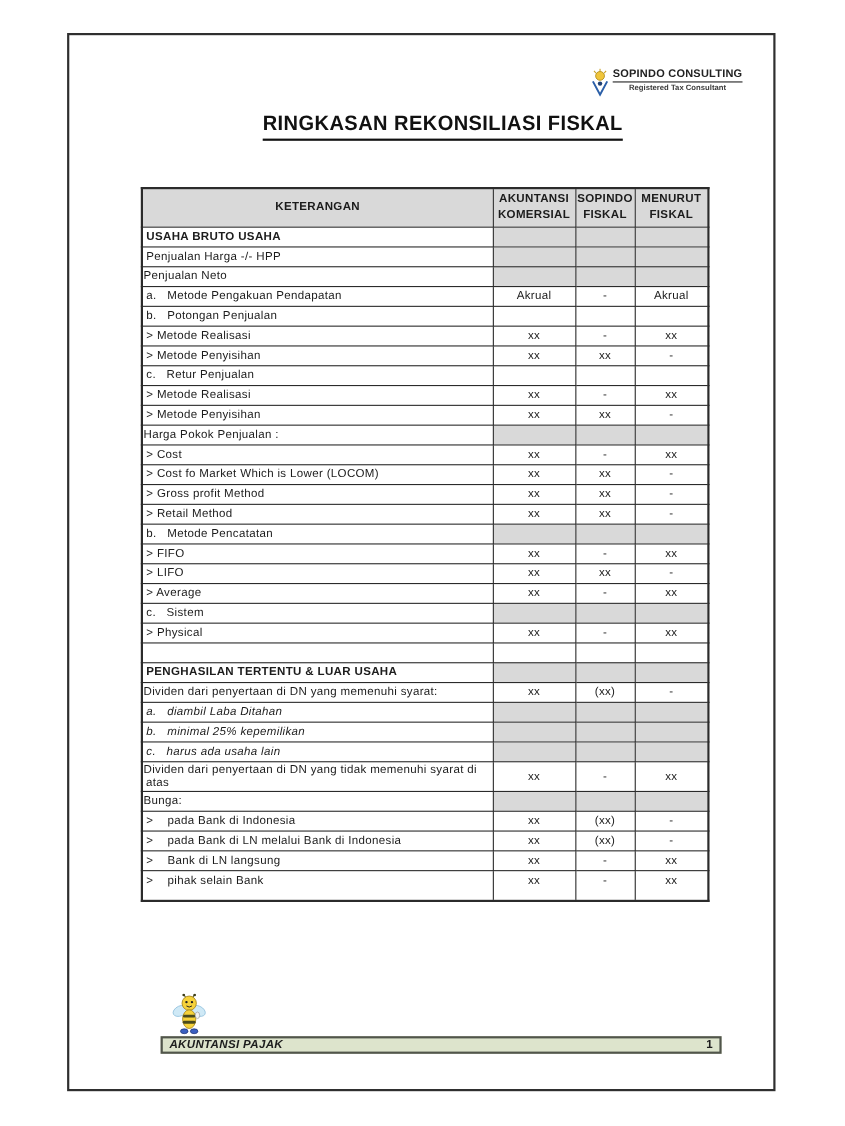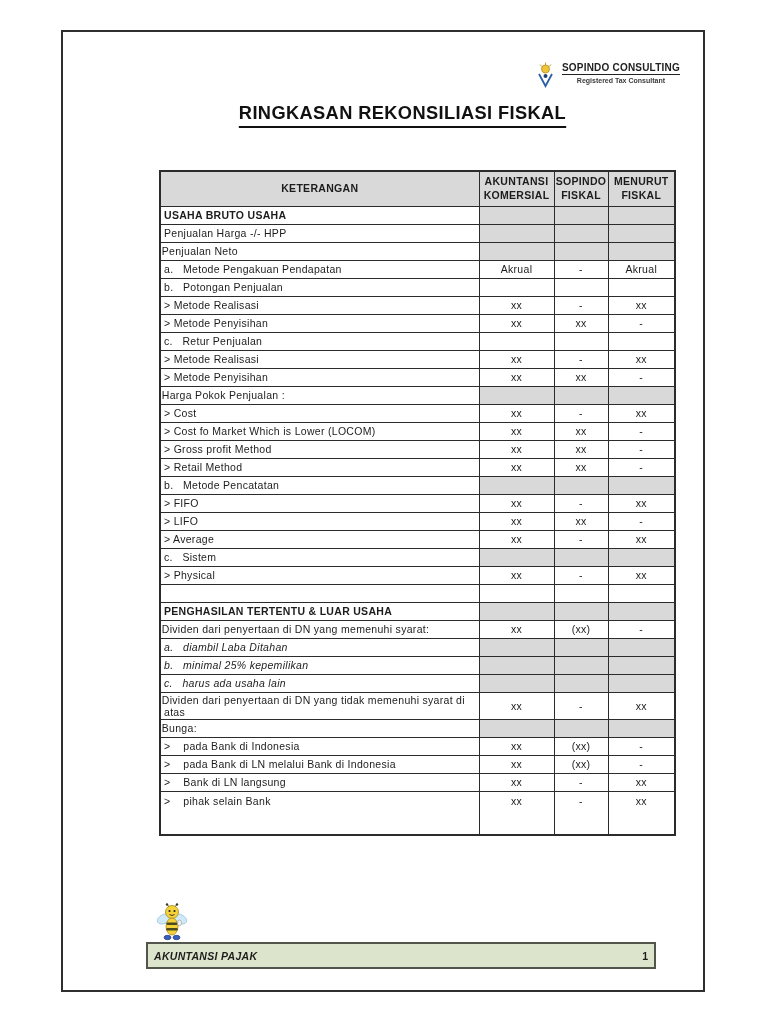--- a/index.html
+++ b/index.html
@@ -7,64 +7,64 @@
   body {
     width:768px; height:1024px; position:relative; overflow:hidden;
     font-family:"Liberation Sans", sans-serif; color:#1c1c1c;
   }
   .frame {
     position:absolute; left:61px; top:30px; width:644px; height:962px;
     border:2px solid #2f2f2f; background:#ffffff;
   }
   
   .logo {
-    position:absolute; left:537px; top:62px; display:flex; align-items:flex-start; gap:8px;
+    position:absolute; left:537px; top:62px; display:flex; align-items:flex-start; gap:3px;
   }
   .logo-text { display:flex; flex-direction:column; align-items:center; }
   .logo-name {
     font-size:10px; font-weight:bold; letter-spacing:0.2px; color:#222;
     border-bottom:1.5px solid #222; padding-bottom:1px; white-space:nowrap;
   }
   .logo-tagline { font-size:7px; font-weight:bold; color:#3a3a3a; margin-top:2px; white-space:nowrap; }
   
   .title-wrap { position:absolute; left:145px; top:102px; width:515px; text-align:center; }
   .title {
     display:inline-block; font-size:19px; font-weight:bold; letter-spacing:0.4px;
     color:#111; border-bottom:2px solid #111; padding-bottom:2px;
     transform:scaleX(0.96); transform-origin:center; white-space:nowrap;
   }
   
   table.recon {
-    position:absolute; left:159px; top:170px; width:515px;
+    position:absolute; left:128px; top:170px; width:515px;
     border-collapse:collapse; table-layout:fixed;
     font-size:10.5px; letter-spacing:0.3px;
   }
   table.recon th, table.recon td {
     border:1px solid #2b2b2b; vertical-align:middle;
     overflow:hidden;
   }
   table.recon { border:2px solid #2b2b2b; }
   th.hdr {
     background:#d9d9d9; font-weight:bold; text-align:center;
     height:35px; line-height:1.3; font-size:10.5px; padding:2px 1px;
   }
   td.lbl-cell { height:18px; padding:1px 3px; background:#ffffff; }
   td.val-cell { text-align:center; padding:1px 2px; background:#ffffff; }
   tr.shaded td.val-cell { background:#d9d9d9; }
   tr.bold td.lbl-cell { font-weight:bold; }
   tr.italic td.lbl-cell { font-style:italic; }
-  tr.tall td { height:44px; vertical-align:top; padding-top:3px; }
+  tr.tall td { height:28px; vertical-align:top; padding-top:3px; }
   .ind0 { padding-left:4px; }
   .ind1 { padding-left:31px; text-indent:-18px; }
   .ind2 { padding-left:36px; text-indent:0;margin-top:40px; }
   .ind3 { padding-left:61px; }
   .ind4 { padding-left:39px; }
   
   .footer-bar {
-    position:absolute; left:146px; top:942px; width:510px; height:27px;
+    position:absolute; left:146px; top:942px; width:510px; height:16px;
     background:#dde4cc; border:2px solid #51554b;
     display:flex; justify-content:space-between; align-items:center;
     padding:0 6px; font-size:10.5px;
   }
   .footer-label { font-weight:bold; font-style:italic; color:#1d1d1d; letter-spacing:0.3px; }
   .footer-page { font-weight:bold; color:#1d1d1d; }
   .mascot { position:absolute; left:156px; top:903px; width:32px; height:38px; }
 </style>
 </head>
 <body>

